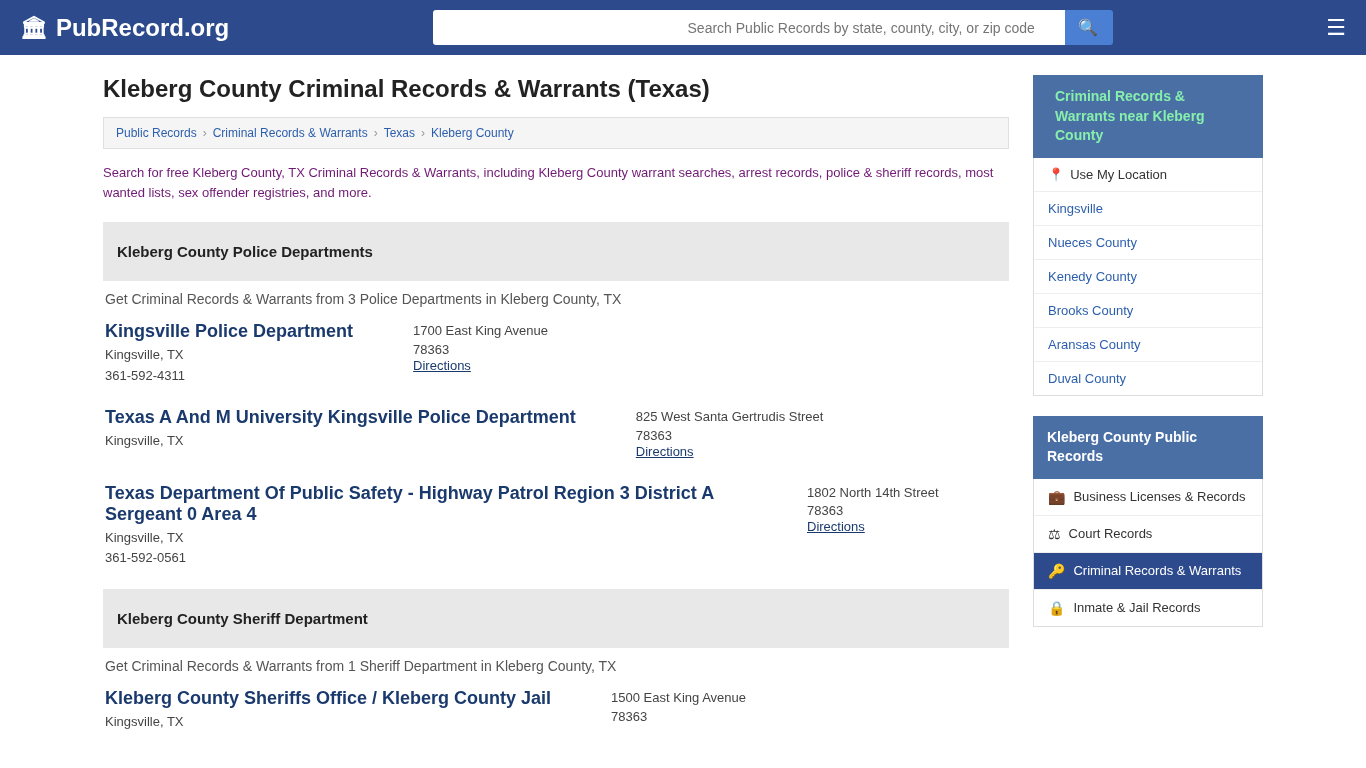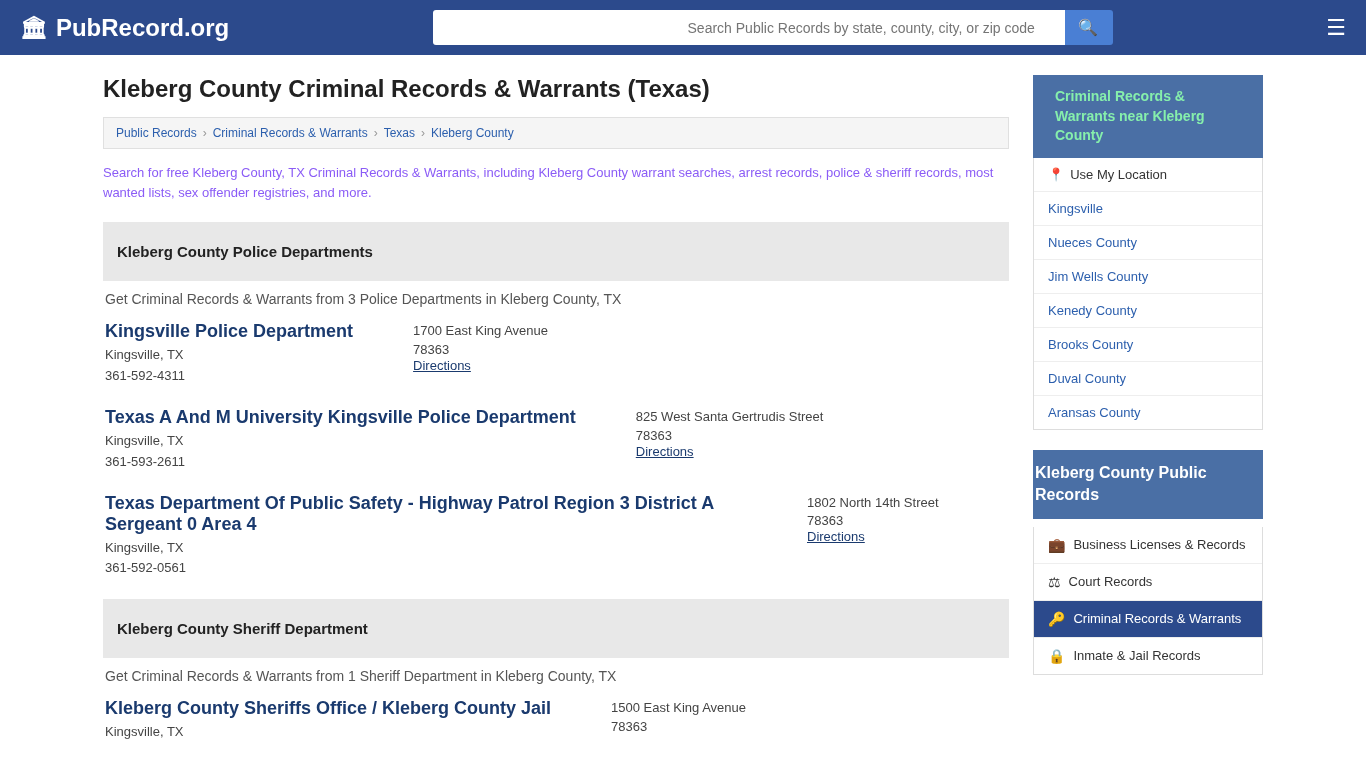--- a/index.html
+++ b/index.html
@@ -93,21 +93,21 @@
       flex-wrap: wrap;
     }
     .breadcrumb a {
       color: #2c5fad;
       text-decoration: none;
     }
     .breadcrumb .sep { color: #999; margin: 0 2px; }
 
     .description {
       font-size: 13px;
-      color: #8b5cf6;
+      color: #701a75;
       margin-bottom: 20px;
       line-height: 1.5;
     }
 
     
     .section-header {
       background: #e8e8e8;
       padding: 21px 14px;
       font-size: 15px;
       font-weight: bold;
@@ -198,23 +198,23 @@
 
     .sidebar-item.use-location {
       color: #333;
       font-size: 13px;
     }
 
     .sidebar-section-title2 {
       background: #4a6fa5;
       color: #fff;
       font-weight: bold;
-      font-size: 16px;
-      padding: 12px 2px;
-      margin-bottom: 8px;
+      font-size: 14px;
+      padding: 12px 14px;
+      margin-bottom: 0;
       line-height: 1.4;
     }
 
     .pub-records-list {
       border: 1px solid #ddd;
       border-top: none;
     }
 
     .pub-record-item {
       padding: 10px 14px;
@@ -290,21 +290,20 @@
           <a class="directions-link" href="#">Directions</a>
         </div>
       </div>
     </div>
 
     <div class="dept-entry">
       <div class="dept-row">
         <div class="dept-left">
           <div class="dept-name">Texas A And M University Kingsville Police Department</div>
           <div class="dept-addr-line">Kingsville, TX</div>
-          <div class="dept-phone">361-593-2611</div>
         </div>
         <div class="dept-right">
           <div class="dept-addr-line">825 West Santa Gertrudis Street</div>
           <div class="dept-zip">78363</div>
           <a class="directions-link" href="#">Directions</a>
         </div>
       </div>
     </div>
 
     <div class="dept-entry">
@@ -344,25 +343,24 @@
   <aside class="sidebar">
 
     <div class="sidebar-section-title">Criminal Records &amp; Warrants near Kleberg County</div>
     <div class="sidebar-list">
       <div class="sidebar-item use-location">
         <span>📍</span>
         <span>Use My Location</span>
       </div>
       <div class="sidebar-item">Kingsville</div>
       <div class="sidebar-item">Nueces County</div>
-      <div class="sidebar-item">Jim Wells County</div>
       <div class="sidebar-item">Kenedy County</div>
       <div class="sidebar-item">Brooks County</div>
+      <div class="sidebar-item">Aransas County</div>
       <div class="sidebar-item">Duval County</div>
-      <div class="sidebar-item">Aransas County</div>
     </div>
 
     <div class="sidebar-section-title2">Kleberg County Public Records</div>
     <div class="pub-records-list">
       <div class="pub-record-item">
         <span class="item-icon">💼</span>
         <span>Business Licenses &amp; Records</span>
       </div>
       <div class="pub-record-item">
         <span class="item-icon">⚖</span>

